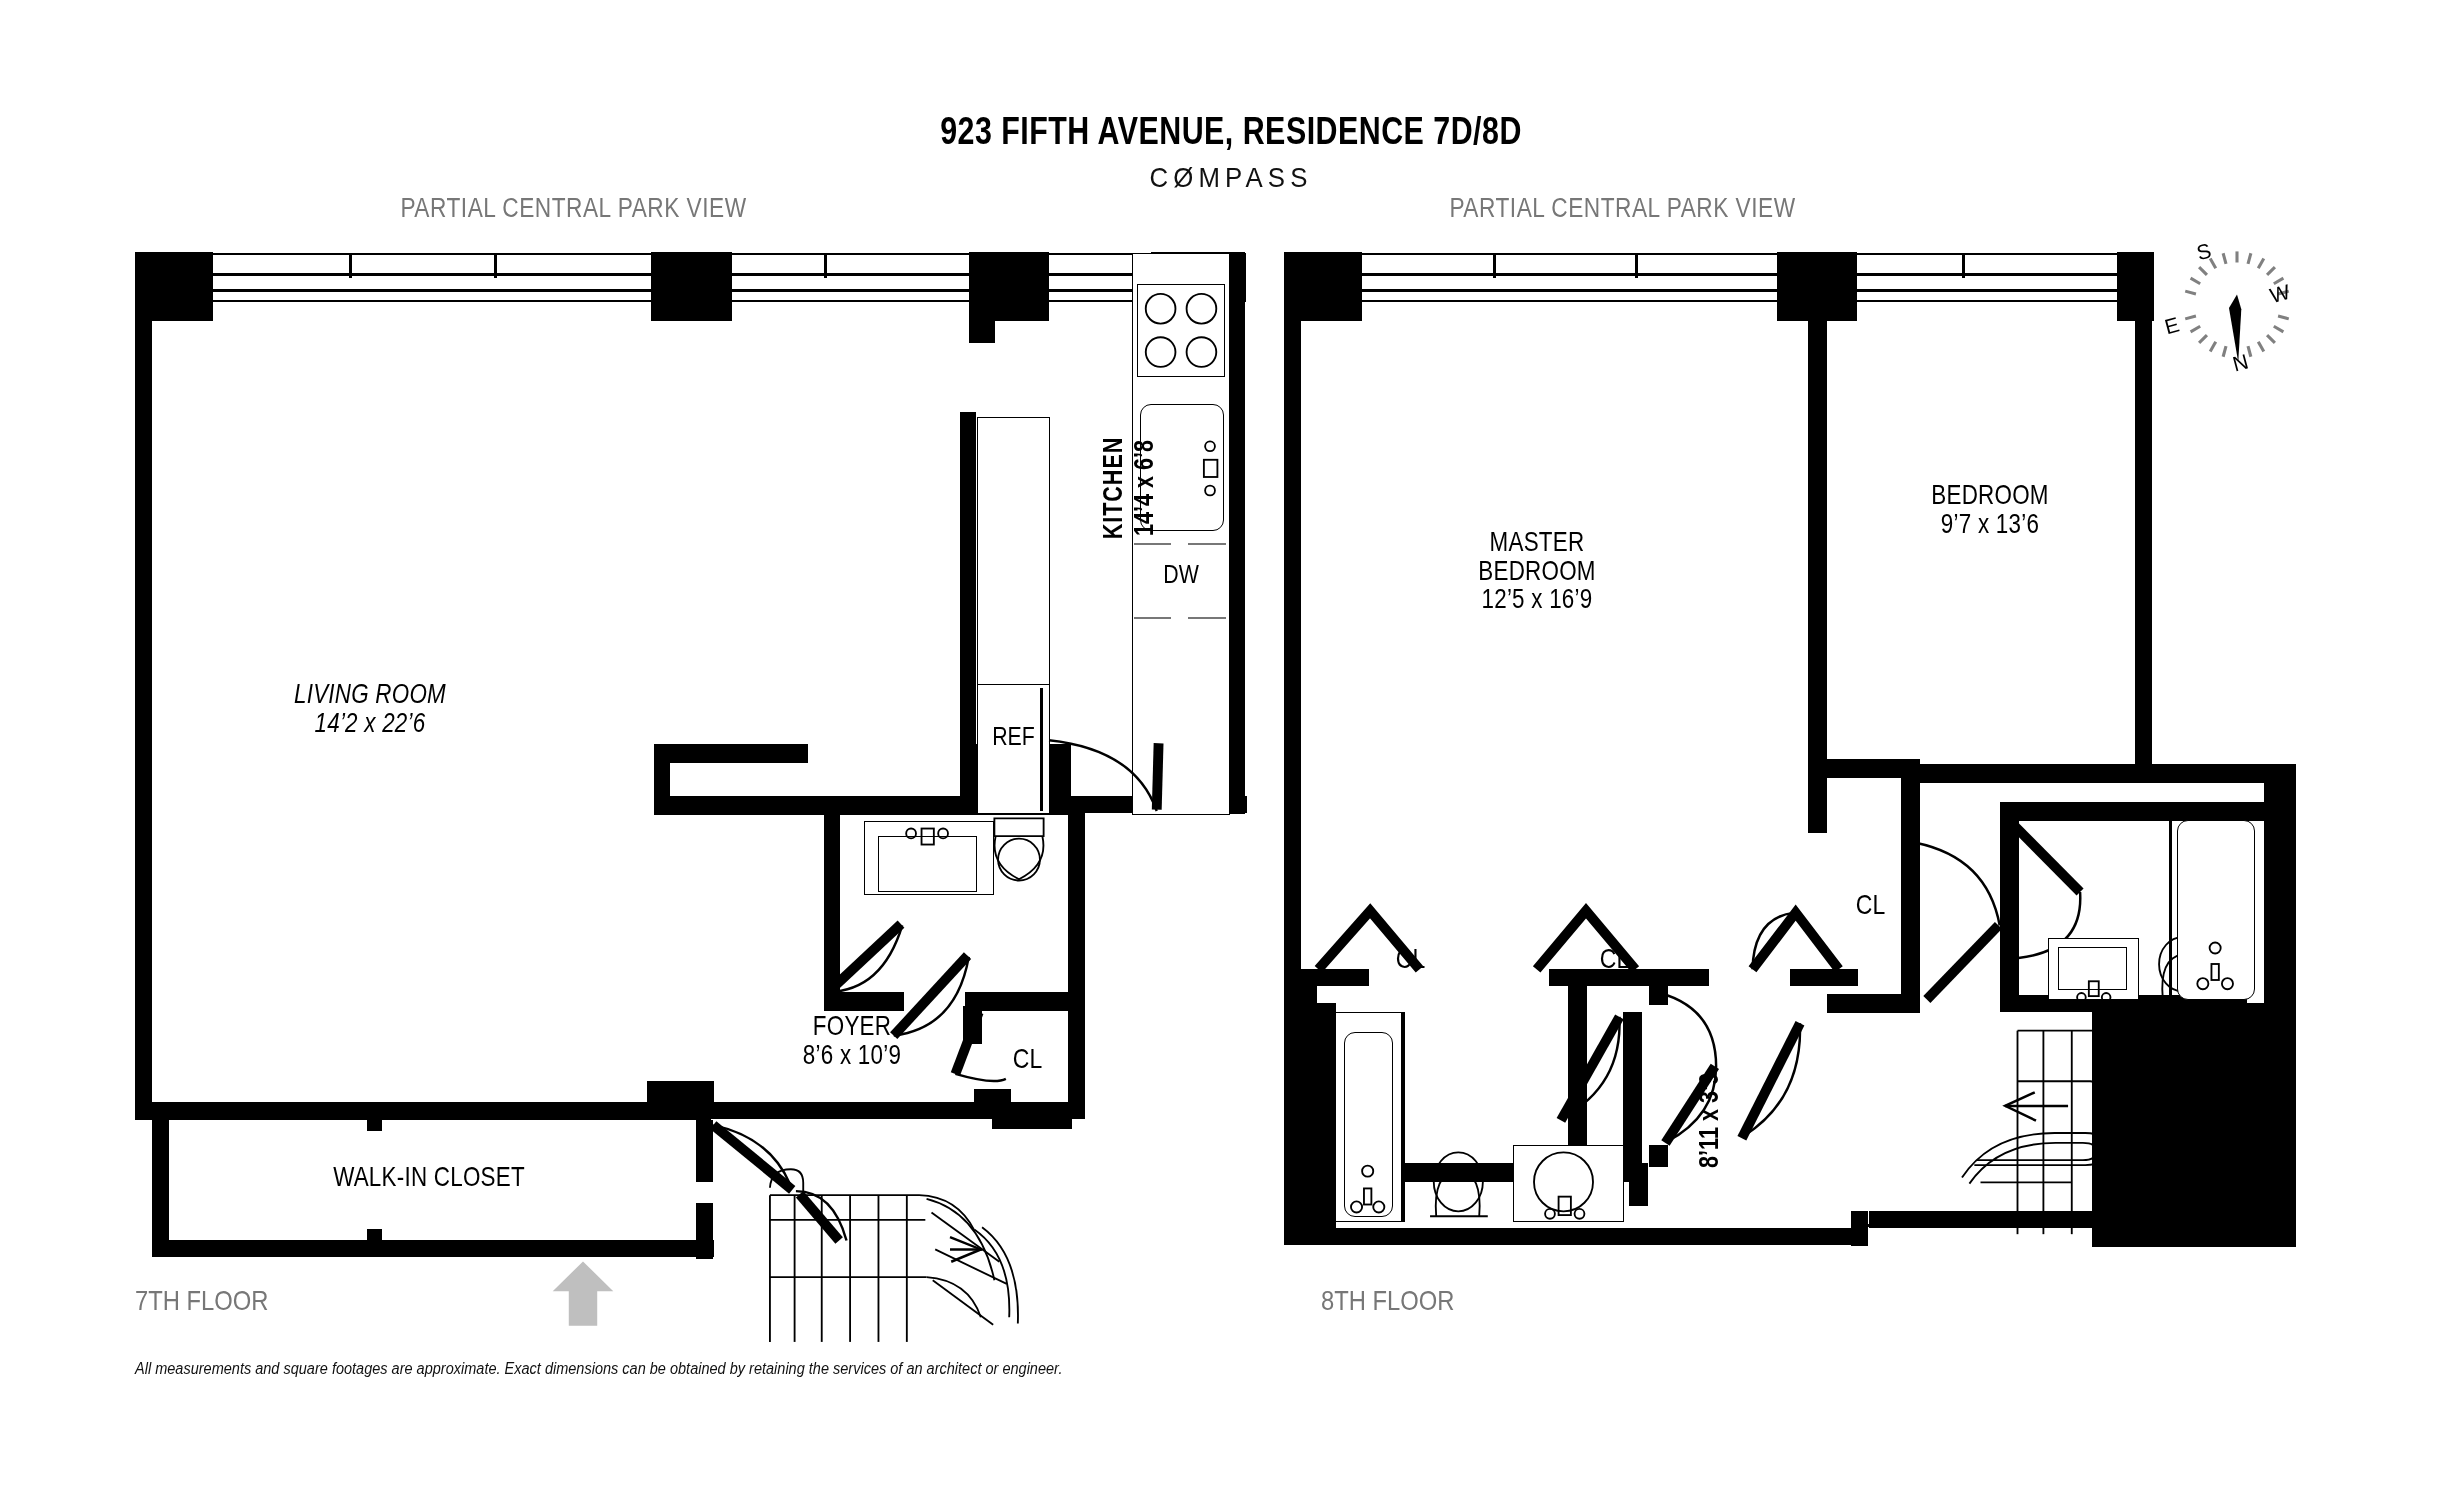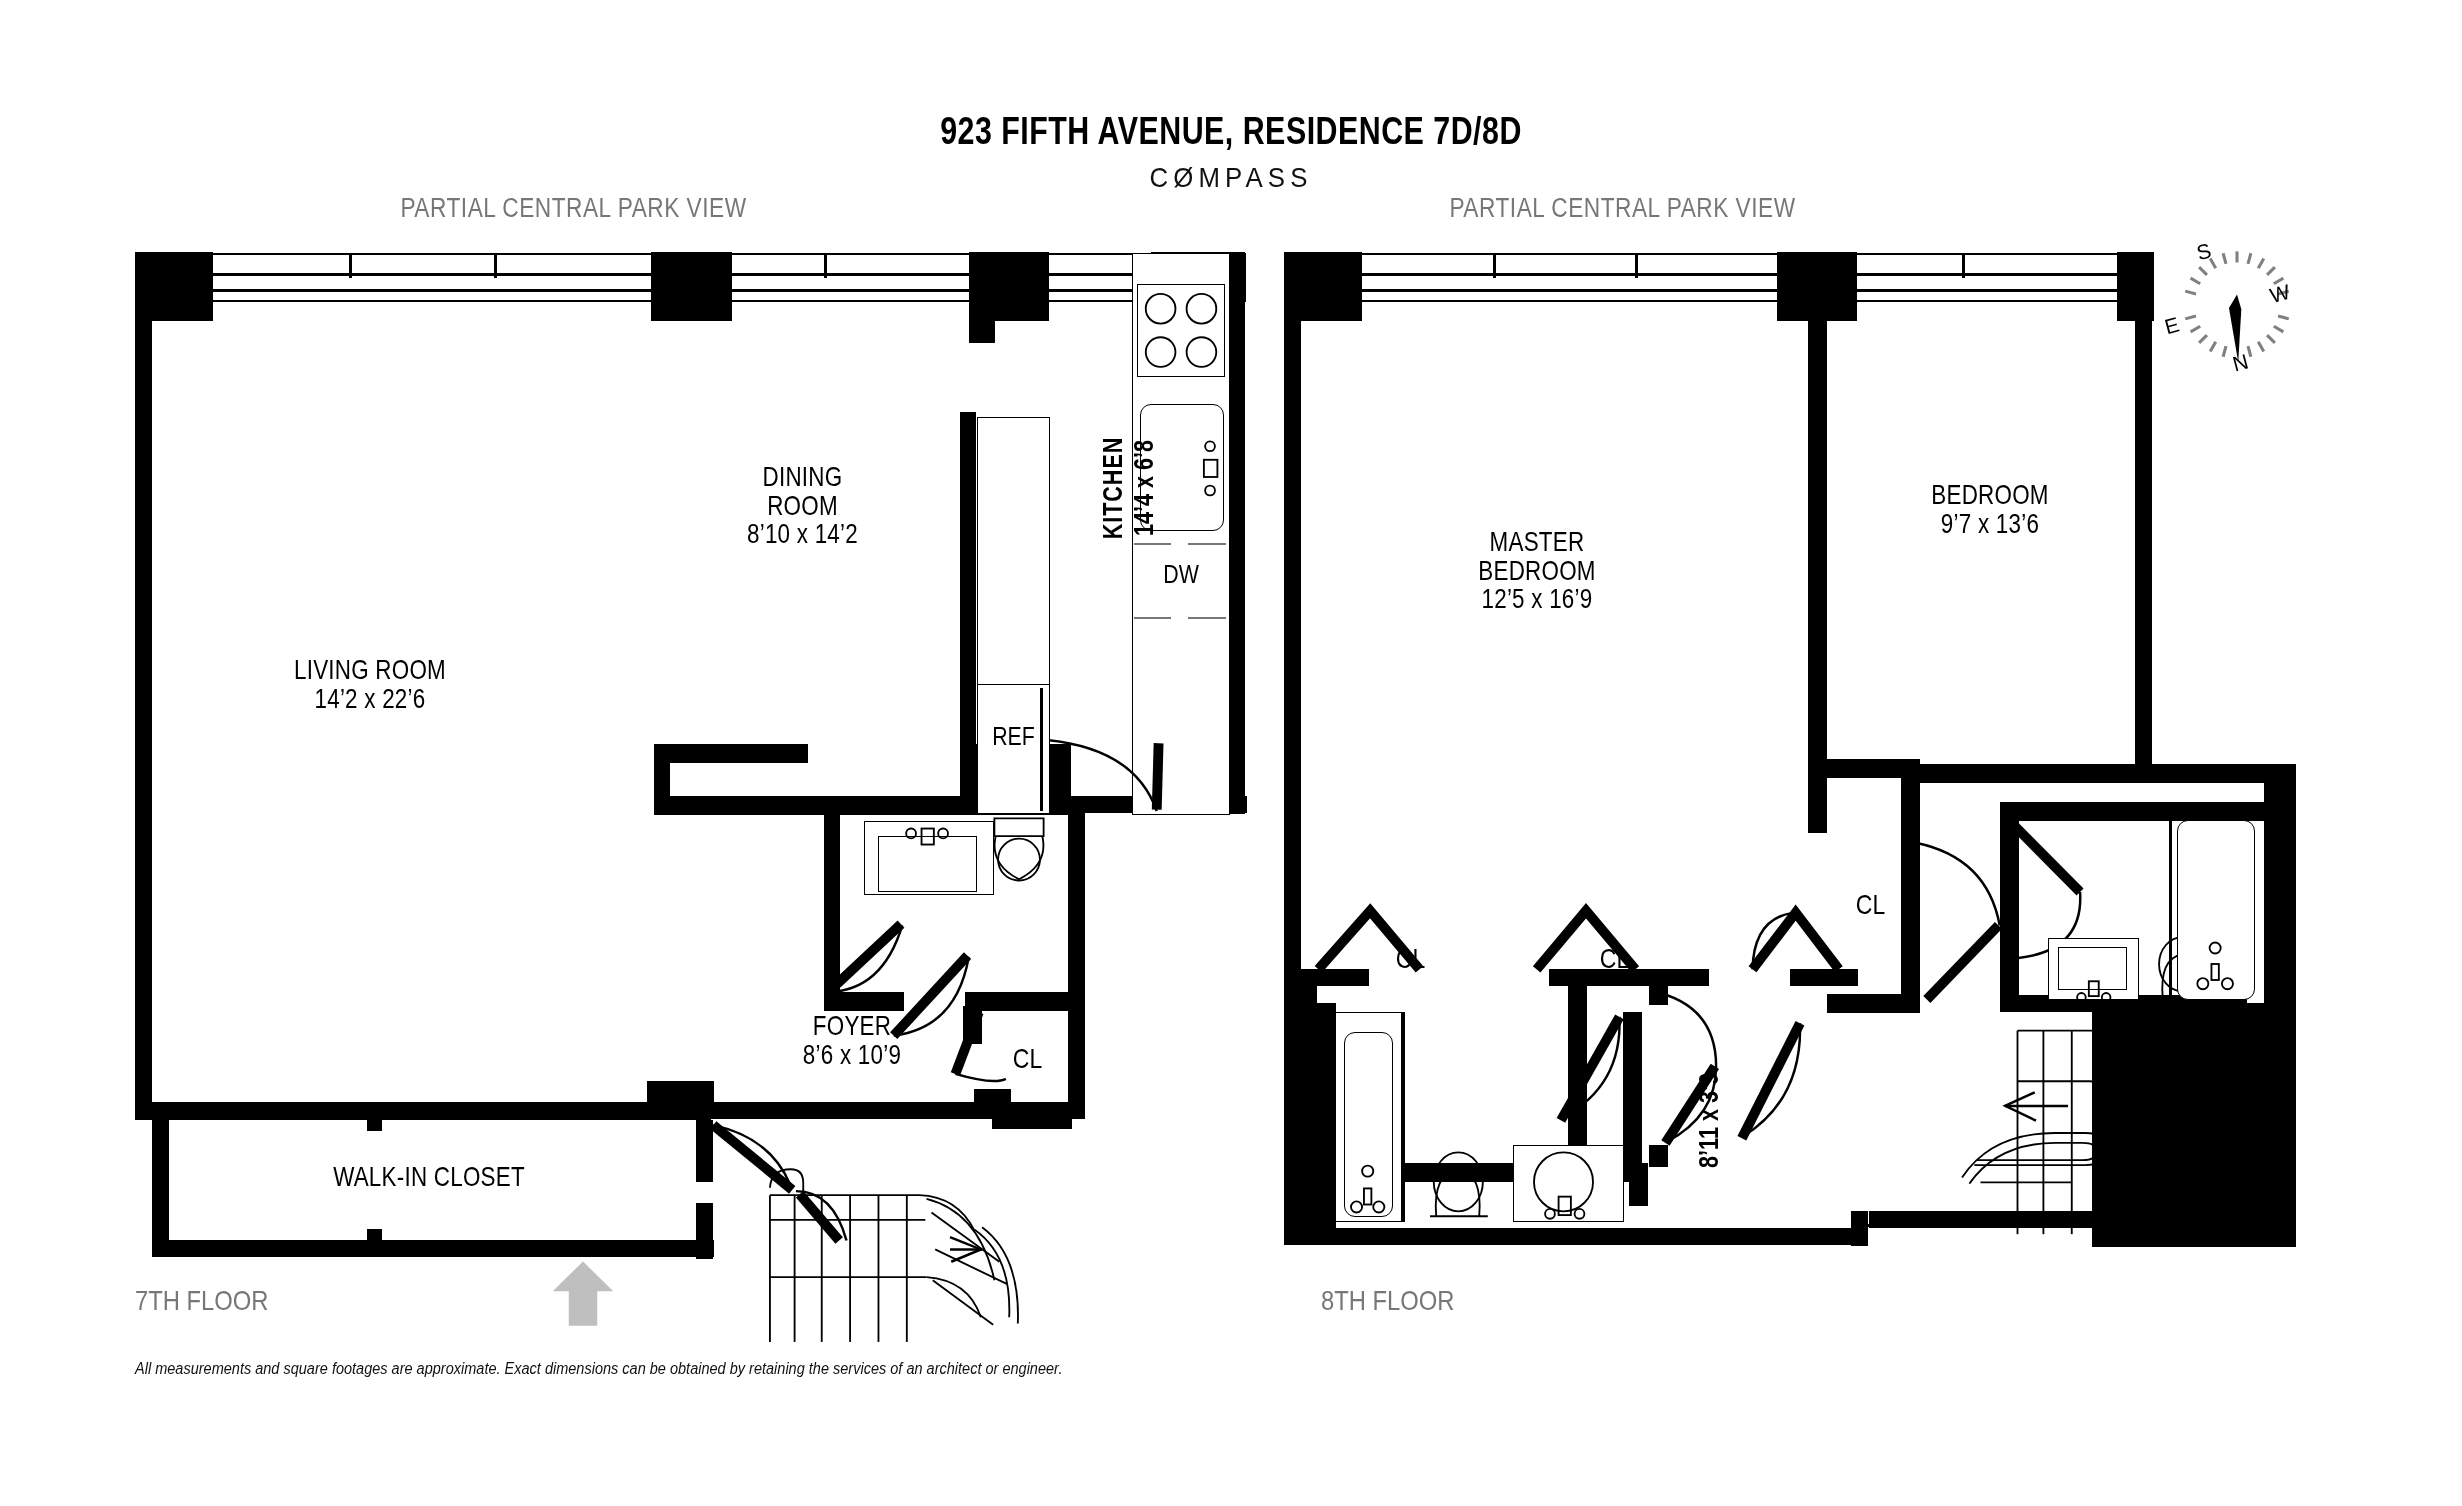--- a/index.html
+++ b/index.html
@@ -145,30 +145,25 @@
     <div class="w" style="left:367px;top:1120px;width:15px;height:11px;"></div>
     <div class="w" style="left:367px;top:1229px;width:15px;height:11px;"></div>
 
     <svg style="left:0;top:0;width:1234px;height:1358px;" viewBox="0 0 2000 2200" width="1234" height="1358">
       <path d="M1156 1823 Q1248 1843 1280 1918" fill="none" stroke="#000" stroke-width="4"></path>
       <line x1="1156" y1="1823" x2="1284" y2="1928" stroke="#000" stroke-width="16"></line>
       <path d="M1296 1935 L1360 2010" fill="none" stroke="#000" stroke-width="16"></path>
       <path d="M1290 1930 Q1350 1930 1372 2010" fill="none" stroke="#000" stroke-width="4"></path>
     </svg>
 
-    <div class="rm" style="left:154px;top:656px;width:432px;">
+    <div class="rm" style="left:154px;top:680px;width:432px;font-style:italic;">
       <span class="n">LIVING ROOM</span>
       <span class="d">14’2 x 22’6</span>
     </div>
 
-    <div class="rm" style="left:685px;top:463px;width:235px;">
-      <span class="n">DINING</span>
-      <span class="n">ROOM</span>
-      <span class="d">8’10 x 14’2</span>
-    </div>
 
     <div class="thin" style="left:977px;top:417px;width:73px;height:272px;"></div>
     <div class="thin" style="left:977px;top:684px;width:73px;height:130px;"></div>
     <div class="ln" style="left:1040px;top:688px;width:2.5px;height:123px;"></div>
 
     <div class="sm" style="left:978px;top:721px;width:71px;">REF</div>
 
     <div class="thin" style="left:1132px;top:253px;width:98px;height:562px;"></div>
 
     <div class="thin" style="left:1137px;top:284px;width:88px;height:93px;"></div>

